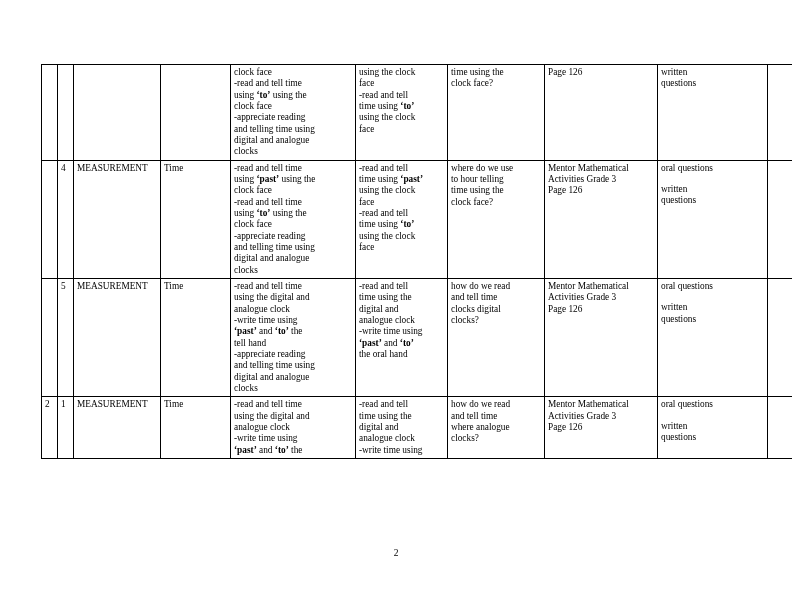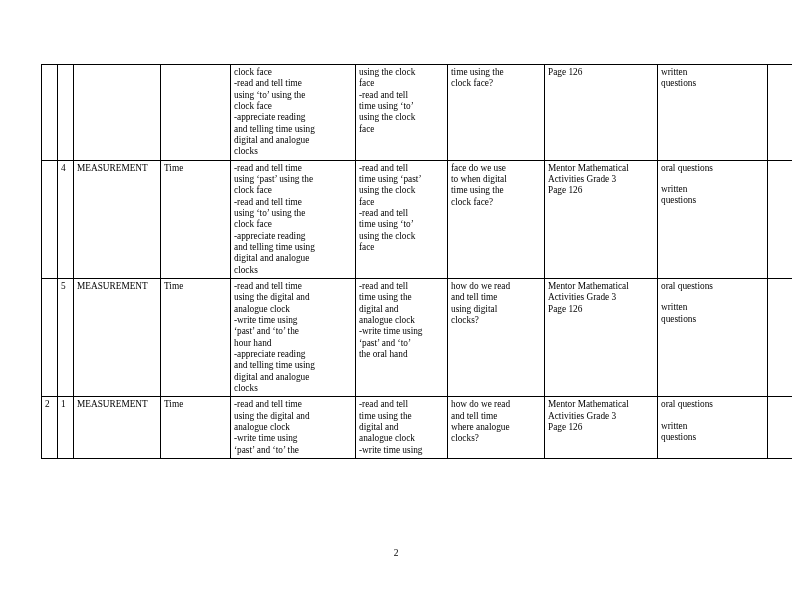--- a/index.html
+++ b/index.html
@@ -53,21 +53,21 @@
   col.c4 { width: 125px; }
   col.c5 { width: 92px; }
   col.c6 { width: 97px; }
   col.c7 { width: 113px; }
   col.c8 { width: 110px; }
   col.c9 { width: 48px; }
 
   .cell-lines > div {
     white-space: normal;
   }
-  .bold { font-weight: normal; }
+  .bold { font-weight: bold; }
   .blankline { height: 10px; }
   .pagenum {
     position: absolute;
     left: 0;
     top: 548px;
     width: 792px;
     text-align: center;
     font-size: 9.5px;
     font-family: "Liberation Serif", serif;
   }
@@ -152,22 +152,22 @@
             <div>-read and tell</div>
             <div>time using <span class="bold">‘past’</span></div>
             <div>using the clock</div>
             <div>face</div>
             <div>-read and tell</div>
             <div>time using <span class="bold">‘to’</span></div>
             <div>using the clock</div>
             <div>face</div>
           </td>
           <td class="cell-lines">
-            <div>face do we use</div>
-            <div>to when digital</div>
+            <div>where do we use</div>
+            <div>to hour telling</div>
             <div>time using the</div>
             <div>clock face?</div>
           </td>
           <td class="cell-lines">
             <div>Mentor Mathematical</div>
             <div>Activities Grade 3</div>
             <div>Page 126</div>
           </td>
           <td class="cell-lines">
             <div>oral questions</div>
@@ -182,39 +182,39 @@
           <td></td>
           <td>5</td>
           <td>MEASUREMENT</td>
           <td>Time</td>
           <td class="cell-lines">
             <div>-read and tell time</div>
             <div>using the digital and</div>
             <div>analogue clock</div>
             <div>-write time using</div>
             <div><span class="bold">‘past’</span> and <span class="bold">‘to’</span> the</div>
-            <div>hour hand</div>
+            <div>tell hand</div>
             <div>-appreciate reading</div>
             <div>and telling time using</div>
             <div>digital and analogue</div>
             <div>clocks</div>
           </td>
           <td class="cell-lines">
             <div>-read and tell</div>
             <div>time using the</div>
             <div>digital and</div>
             <div>analogue clock</div>
             <div>-write time using</div>
             <div><span class="bold">‘past’</span> and <span class="bold">‘to’</span></div>
             <div>the oral hand</div>
           </td>
           <td class="cell-lines">
             <div>how do we read</div>
             <div>and tell time</div>
-            <div>using digital</div>
+            <div>clocks digital</div>
             <div>clocks?</div>
           </td>
           <td class="cell-lines">
             <div>Mentor Mathematical</div>
             <div>Activities Grade 3</div>
             <div>Page 126</div>
           </td>
           <td class="cell-lines">
             <div>oral questions</div>
             <div class="blankline"></div>

